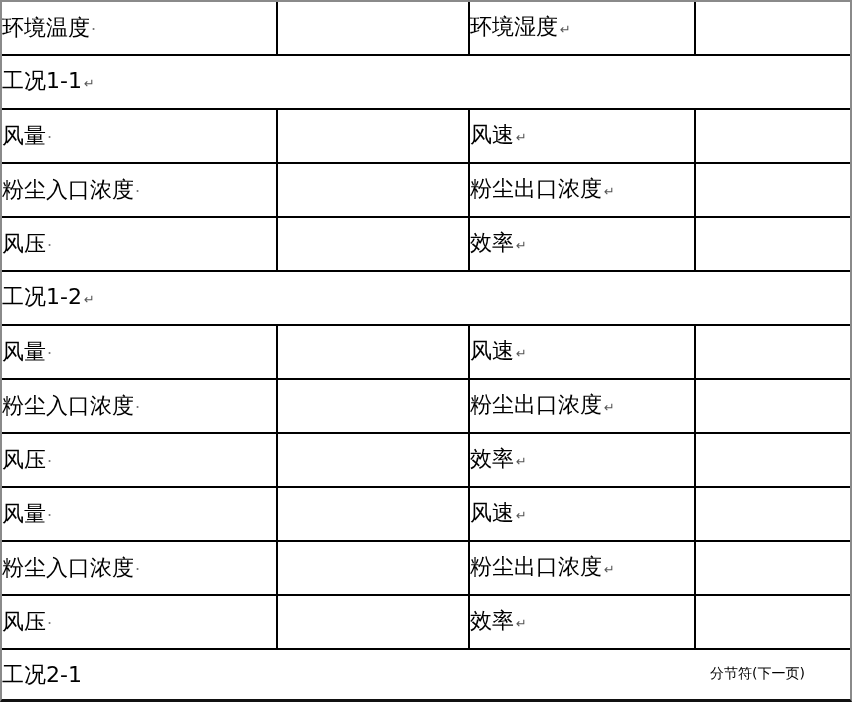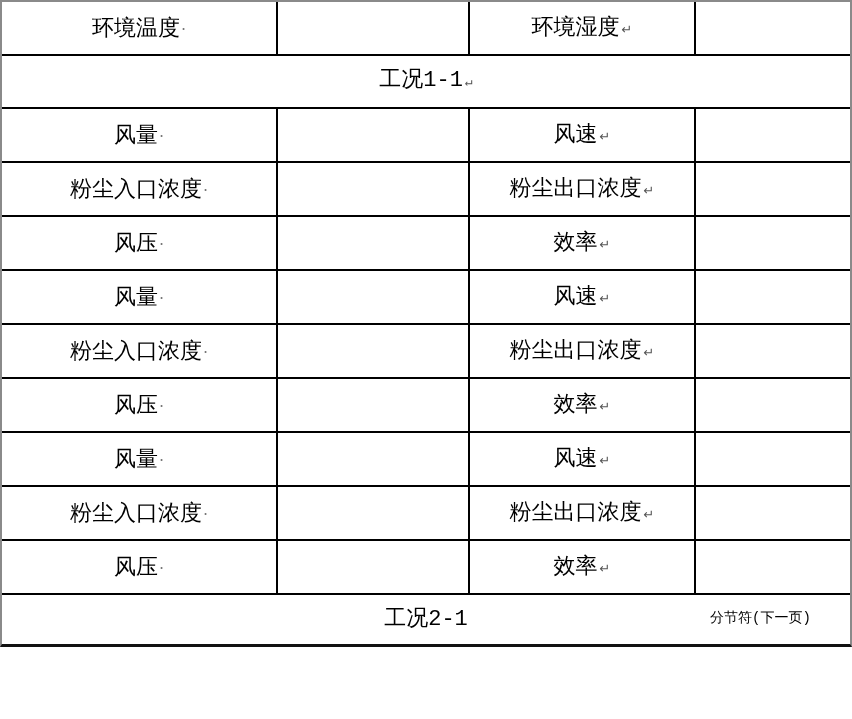--- a/index.html
+++ b/index.html
@@ -26,30 +26,28 @@
   table.doc-table {
     border-collapse: collapse;
     border-style: hidden; 
     table-layout: fixed;
     width: 848px;
   }
   table.doc-table td {
     border: 2px solid #000;
     height: 49px;
     padding: 0;
-    text-align: center;
     vertical-align: middle;
     font-size: 22px;
     line-height: 49px;
     white-space: nowrap;
     overflow: hidden;
   }
   td.title-cell {
     font-size: 22px;
-    font-family: Liberation Mono, monospace;
   }
   .mark {
     font-size: 13px;
     color: #555;
     margin-left: 2px;
     vertical-align: baseline;
   }
   .space-mark {
     font-size: 16px;
     color: #777;
@@ -105,20 +103,23 @@
     <td><span></span></td>
   </tr>
   <tr>
     <td><span>风压</span><span class="space-mark">·</span></td>
     <td><span></span></td>
     <td><span>效率</span><span class="mark">↵</span></td>
     <td><span></span></td>
   </tr>
 
   <tr>
+    <td class="title-cell" colspan="4"><span>工况1-2</span><span class="mark">↵</span></td>
+  </tr>
+  <tr>
     <td><span>风量</span><span class="space-mark">·</span></td>
     <td><span></span></td>
     <td><span>风速</span><span class="mark">↵</span></td>
     <td><span></span></td>
   </tr>
   <tr>
     <td><span>粉尘入口浓度</span><span class="space-mark">·</span></td>
     <td><span></span></td>
     <td><span>粉尘出口浓度</span><span class="mark">↵</span></td>
     <td><span></span></td>

